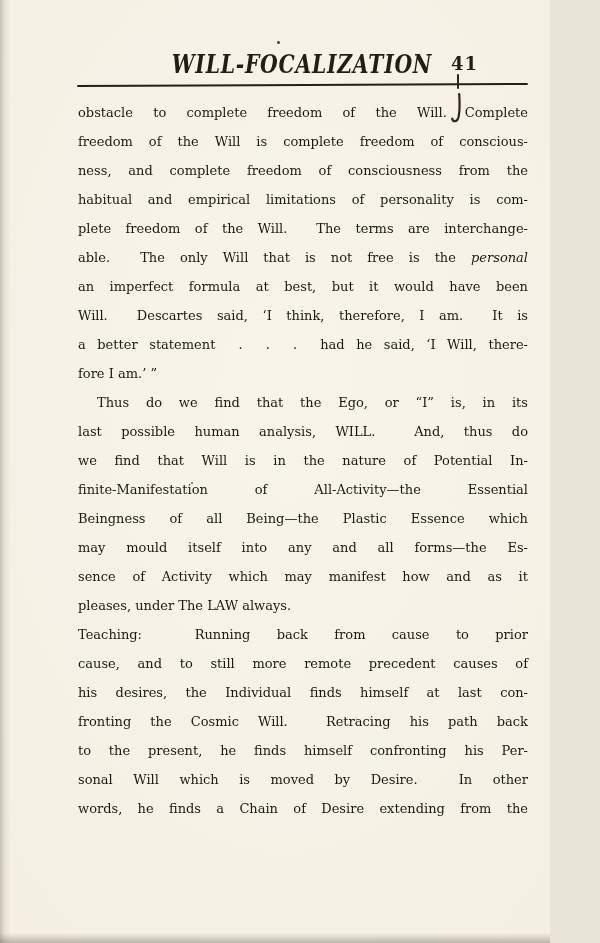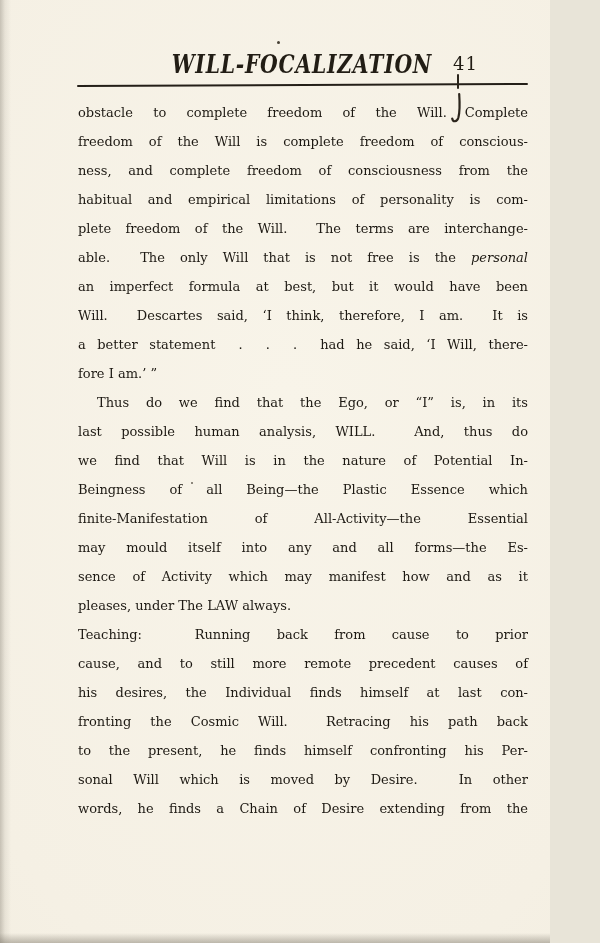--- a/index.html
+++ b/index.html
@@ -14,21 +14,21 @@
     background:linear-gradient(90deg, rgba(108,102,90,.34), rgba(108,102,90,.10) 45%, rgba(108,102,90,0));}
   .edge-bottom{position:absolute;left:0;bottom:0;width:100%;height:10px;
     background:linear-gradient(0deg, rgba(108,102,90,.42), rgba(108,102,90,0));}
   
   .running-title{
     position:absolute;top:49px;left:76px;width:452px;text-align:center;
     font-style:italic;font-weight:bold;font-size:26px;letter-spacing:1px;
     transform:scaleX(.78);transform-origin:50% 0;color:#221d15;white-space:nowrap;
   }
   .page-number{
-    position:absolute;top:53px;right:72px;font-size:18px;font-weight:normal;
+    position:absolute;top:53px;right:72px;font-size:18px;font-weight:bold;
     letter-spacing:1px;color:#221d15;
   }
   .rule{
     position:absolute;top:84px;left:77px;width:451px;height:2.4px;
     background:#241f18;transform:rotate(-0.25deg);border-radius:1px;
   }
   
   .body-text{
     position:absolute;left:78px;top:98px;width:450px;
     font-size:13px;color:#1d1913;
@@ -79,22 +79,22 @@
       <div class="line"><span>habitual and empirical limitations of personality is com-</span></div>
       <div class="line"><span>plete freedom of the Will.&nbsp; The terms are interchange-</span></div>
       <div class="line"><span>able.&nbsp; The only Will that is not free is the </span><span class="it">personal</span></div>
       <div class="line"><span>an imperfect formula at best, but it would have been</span></div>
       <div class="line"><span>Will.&nbsp; Descartes said, ‘I think, therefore, I am.&nbsp; It is</span></div>
       <div class="line"><span>a better statement&nbsp; .&nbsp; .&nbsp; .&nbsp; had he said, ‘I Will, there-</span></div>
       <div class="line end"><span>fore I am.’&nbsp;”</span></div>
       <div class="line" style="padding-left: 19px;"><span>Thus do we find that the Ego, or “I” is, in its</span></div>
       <div class="line"><span>last possible human analysis, WILL.&nbsp; And, thus do</span></div>
       <div class="line"><span>we find that Will is in the nature of Potential In-</span></div>
+      <div class="line"><span>finite-Manifestation of All-Activity—the Essential</span></div>
       <div class="line"><span>Beingness of all Being—the Plastic Essence which</span></div>
-      <div class="line"><span>finite-Manifestation of All-Activity—the Essential</span></div>
       <div class="line"><span>may mould itself into any and all forms—the Es-</span></div>
       <div class="line"><span>sence of Activity which may manifest how and as it</span></div>
       <div class="line end"><span>pleases, under The LAW always.</span></div>
       <div class="line"><span>Teaching:&nbsp; Running back from cause to prior</span></div>
       <div class="line"><span>cause, and to still more remote precedent causes of</span></div>
       <div class="line"><span>his desires, the Individual finds himself at last con-</span></div>
       <div class="line"><span>fronting the Cosmic Will.&nbsp; Retracing his path back</span></div>
       <div class="line"><span>to the present, he finds himself confronting his Per-</span></div>
       <div class="line"><span>sonal Will which is moved by Desire.&nbsp; In other</span></div>
       <div class="line"><span>words, he finds a Chain of Desire extending from the</span></div>

